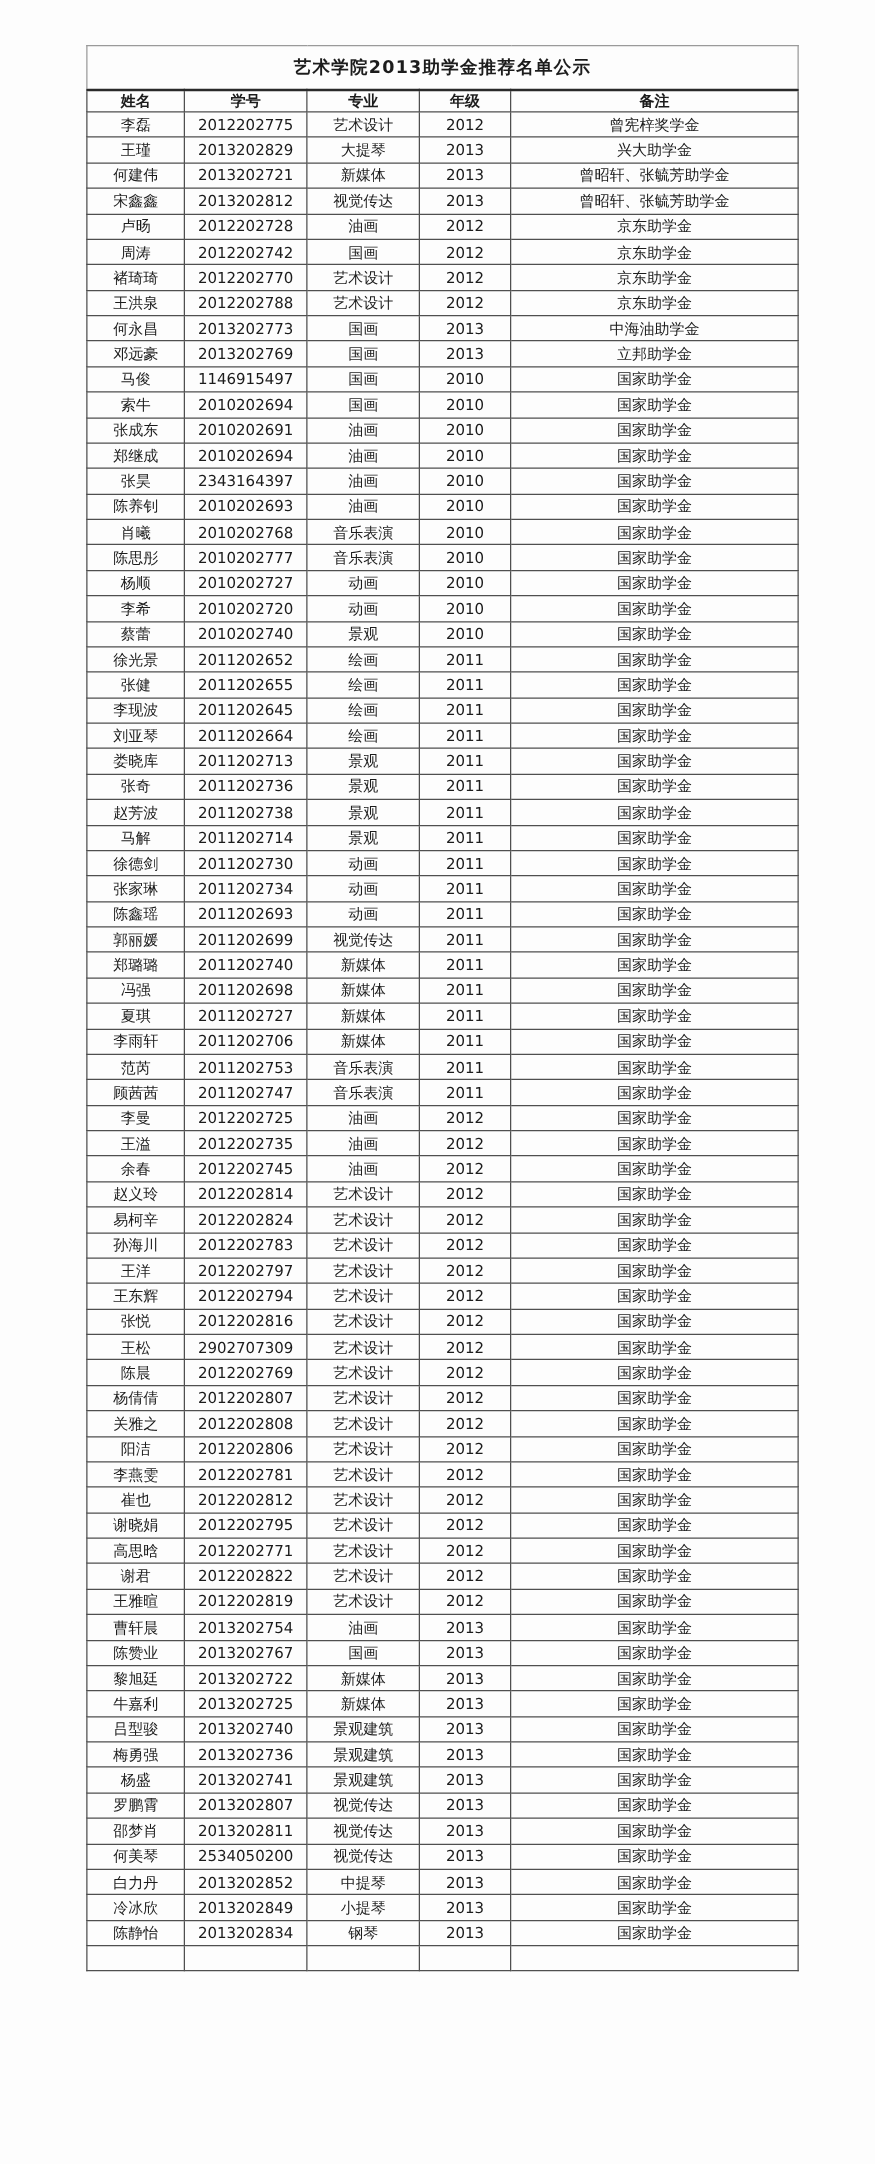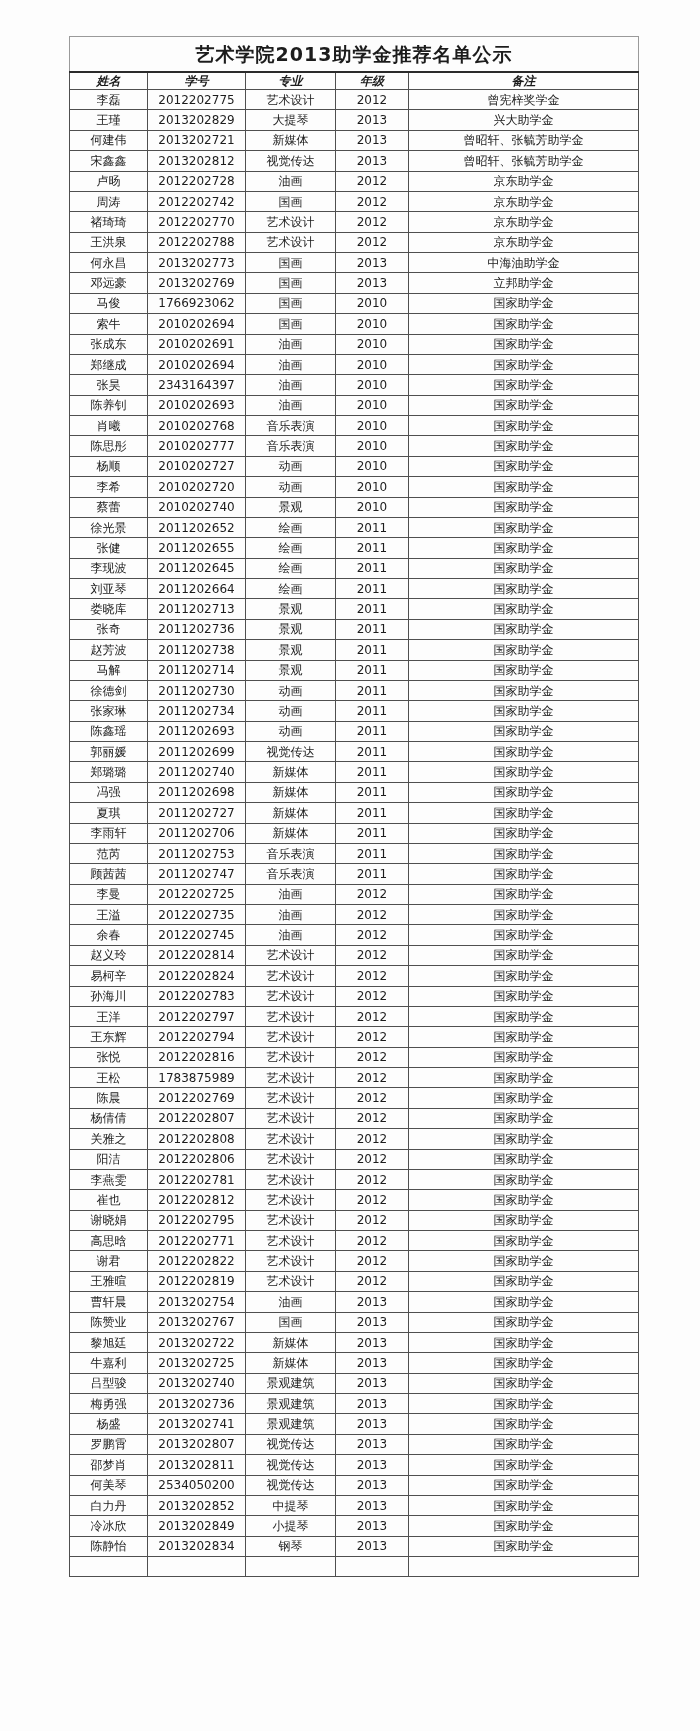--- a/index.html
+++ b/index.html
@@ -30,30 +30,29 @@
     text-align: center;
     vertical-align: middle;
     font-size: 12px;
     font-weight: normal;
     line-height: 1;
     overflow: hidden;
     white-space: nowrap;
   }
   tr.title-row th {
     height: 34px;
-    font-size: 19px;
+    font-size: 14px;
     font-weight: bold;
     letter-spacing: 1px;
     border: 1px solid #9a9a9a;
     border-bottom: 2px solid #2a2a2a;
   }
   tr.header-row th {
     height: 16px;
     font-weight: bold;
-    font-style: italic;
   }
   tbody tr.data-row td {
     height: 19.38px;
   }
 </style>
 </head>
 <body>
 
 <div class="page">
   <table class="grid">
@@ -142,21 +141,21 @@
         </tr>
         <tr class="data-row">
           <td>邓远豪</td>
           <td>2013202769</td>
           <td>国画</td>
           <td>2013</td>
           <td>立邦助学金</td>
         </tr>
         <tr class="data-row">
           <td>马俊</td>
-          <td>1766923062</td>
+          <td>1146915497</td>
           <td>国画</td>
           <td>2010</td>
           <td>国家助学金</td>
         </tr>
         <tr class="data-row">
           <td>索牛</td>
           <td>2010202694</td>
           <td>国画</td>
           <td>2010</td>
           <td>国家助学金</td>
@@ -408,21 +407,21 @@
         </tr>
         <tr class="data-row">
           <td>张悦</td>
           <td>2012202816</td>
           <td>艺术设计</td>
           <td>2012</td>
           <td>国家助学金</td>
         </tr>
         <tr class="data-row">
           <td>王松</td>
-          <td>1783875989</td>
+          <td>2902707309</td>
           <td>艺术设计</td>
           <td>2012</td>
           <td>国家助学金</td>
         </tr>
         <tr class="data-row">
           <td>陈晨</td>
           <td>2012202769</td>
           <td>艺术设计</td>
           <td>2012</td>
           <td>国家助学金</td>

